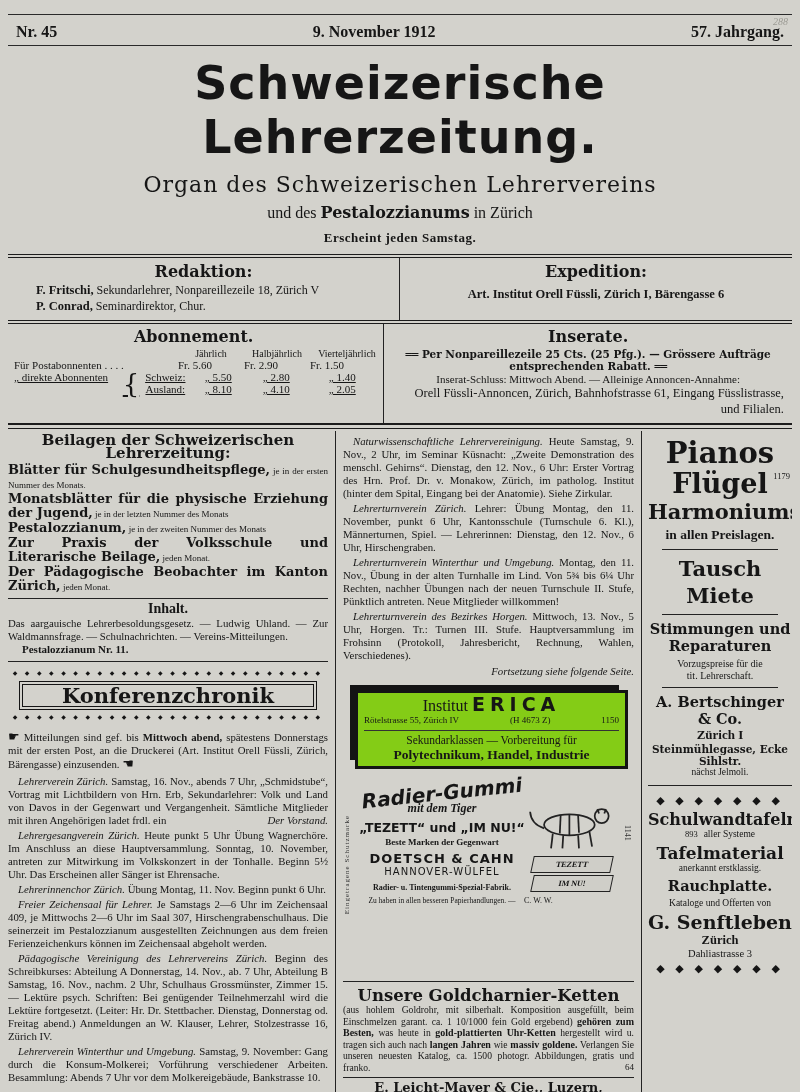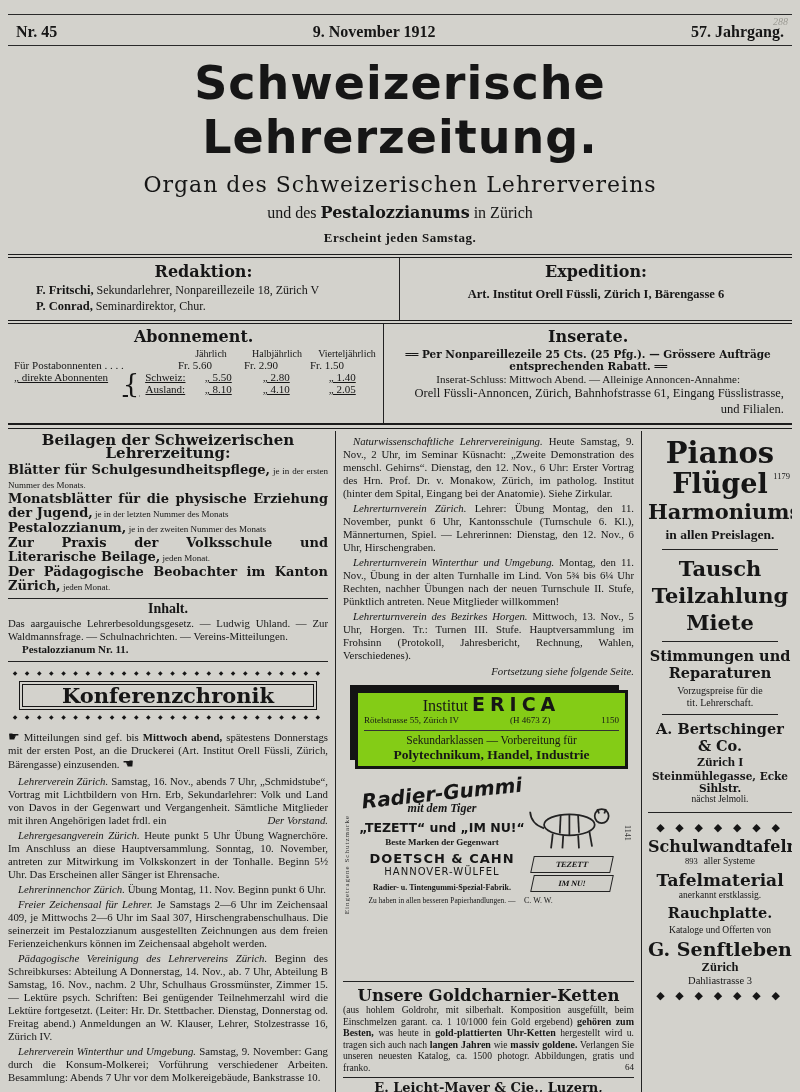--- a/index.html
+++ b/index.html
@@ -324,21 +324,20 @@
 
     <div class="colR">
       <div class="piano">
         <div class="p1">Pianos</div>
         <div class="p2">Flügel</div>
         <div class="p-num">1179</div>
         <div class="p3">Harmoniums</div>
         <div class="p4">in allen Preislagen.</div>
         <div class="phr"></div>
         <div class="p5">Tausch</div>
-        <div class="p5">Teilzahlung</div>
         <div class="p5">Miete</div>
         <div class="phr"></div>
         <div class="p8">Stimmungen und</div>
         <div class="p8" style="margin-top:0">Reparaturen</div>
         <div class="p9"><span>Vorzugspreise für die</span><br><span>tit. Lehrerschaft.</span></div>
         <div class="phr"></div>
         <div class="pco">A. Bertschinger &amp; Co.</div>
         <div class="pcity">Zürich I</div>
         <div class="paddr">Steinmühlegasse, Ecke Sihlstr.</div>
         <div class="paddr2">nächst Jelmoli.</div>

